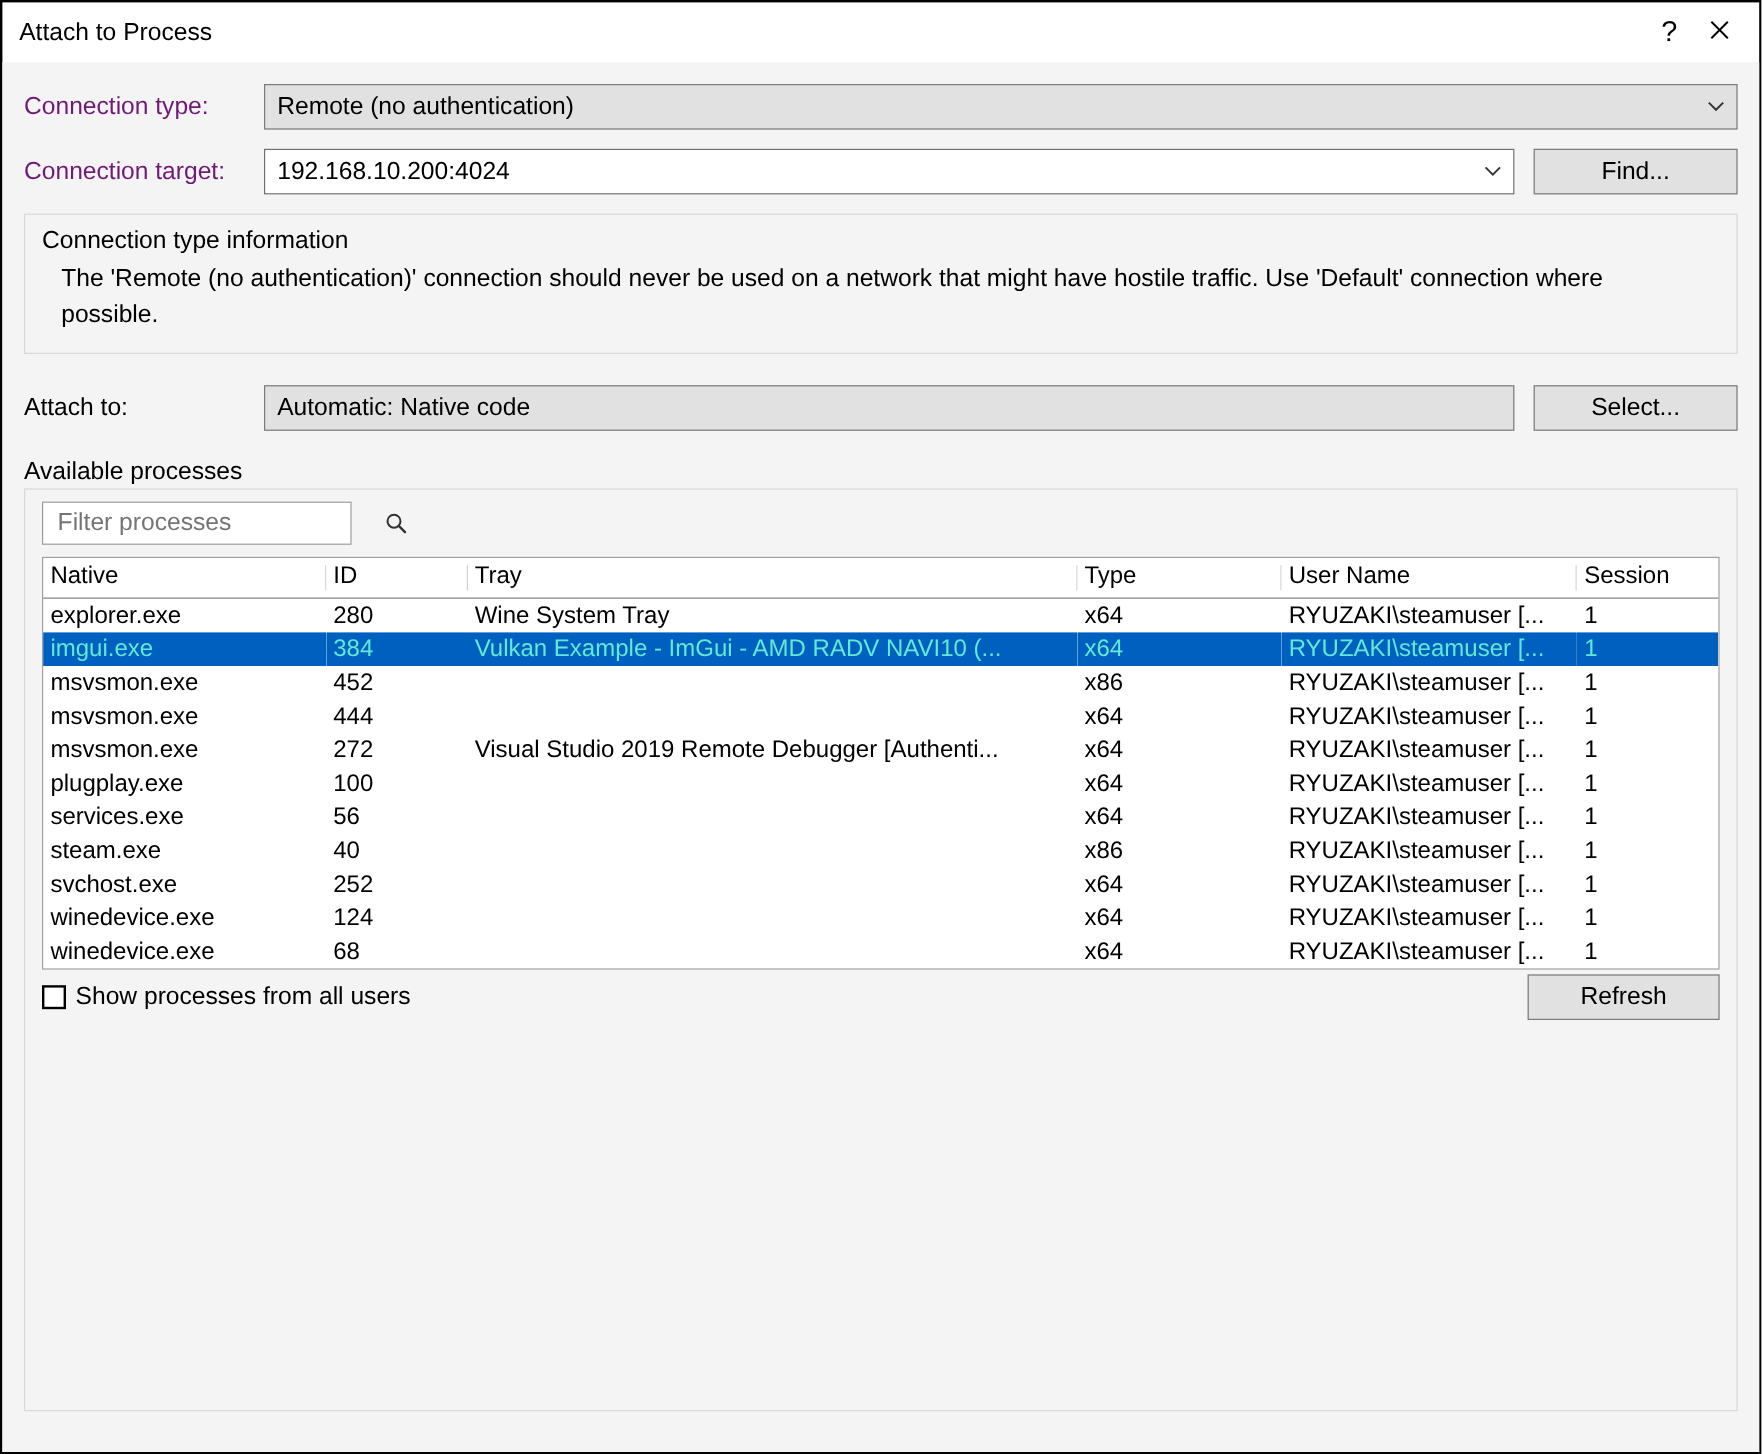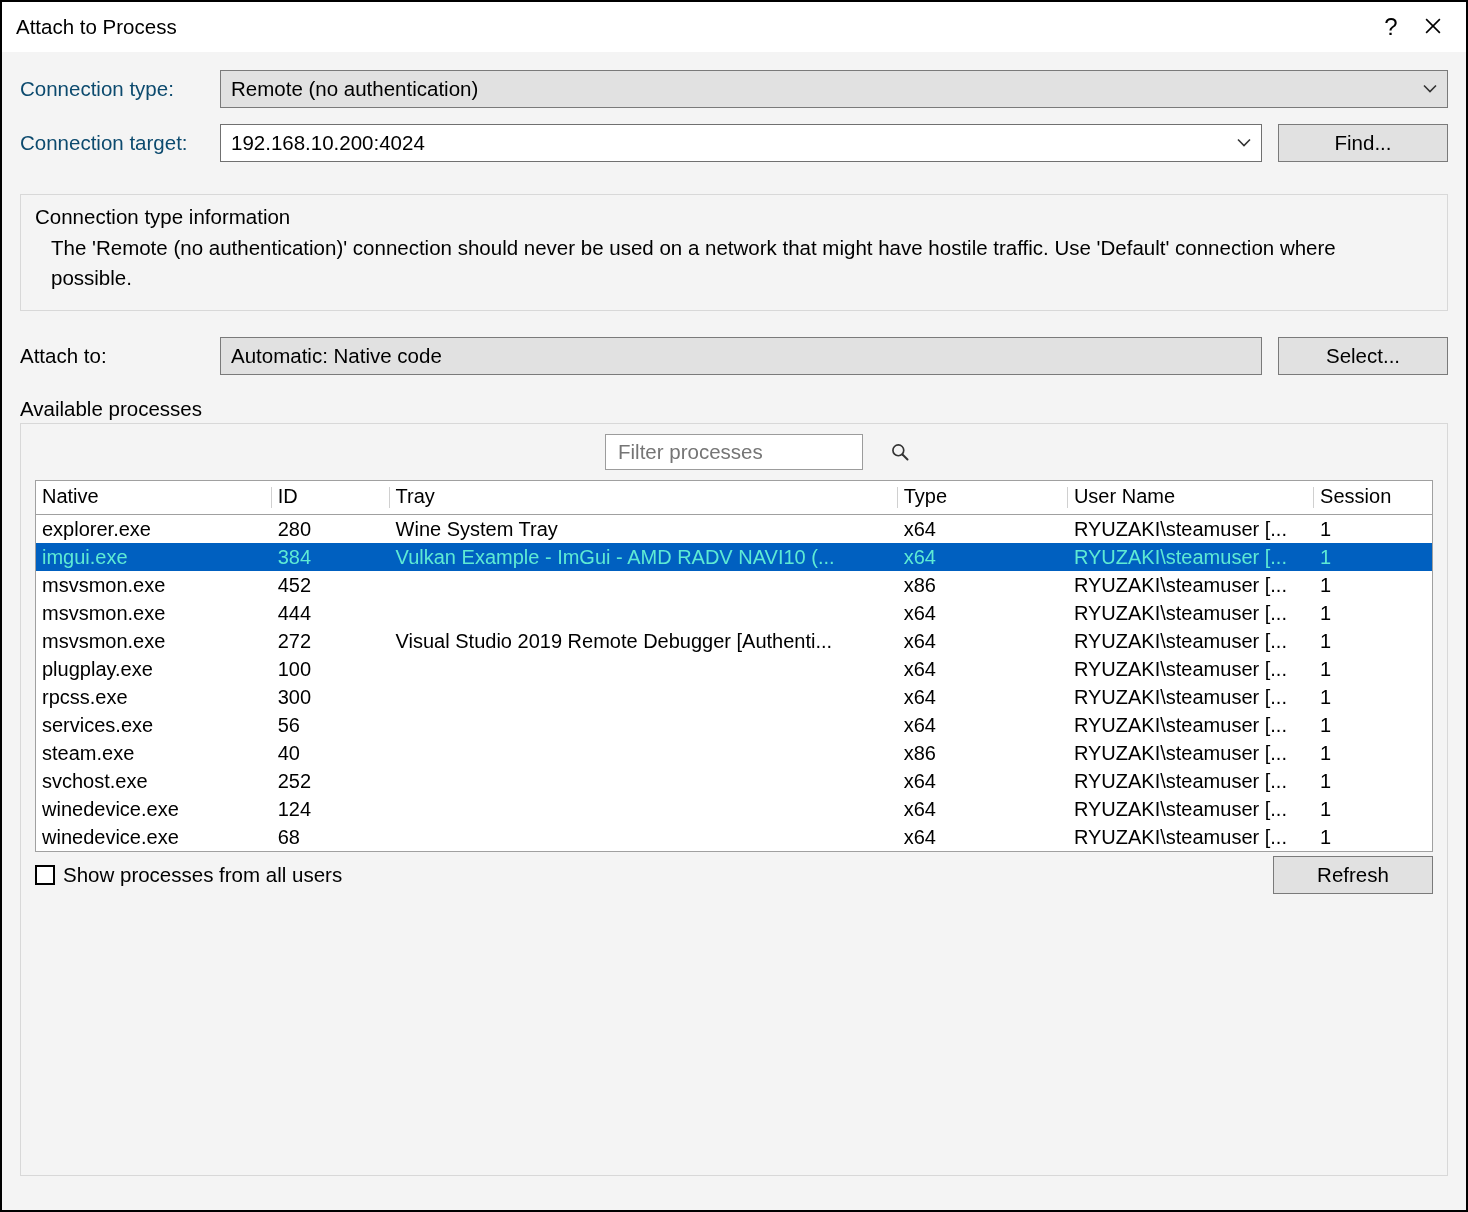--- a/index.html
+++ b/index.html
@@ -4,36 +4,36 @@
 <style>
   * { box-sizing: border-box; margin: 0; padding: 0; font-family: "Segoe UI", Arial, sans-serif; }
   body { background: #fff; width: 1468px; height: 1212px; overflow: hidden; }
   .window { width: 100%; height: 100%; border: 2px solid #000; display: flex; flex-direction: column; background: #fff; }
   .titlebar { height: 50px; display: flex; align-items: center; padding: 0 12px 0 14px; font-size: 20.5px; font-weight: 400; }
   .titlebar .spacer { flex: 1; }
   .titlebar .help-icon { width: 42px; text-align: center; font-size: 24px; color: #000; cursor: pointer; }
   .titlebar .close-icon { width: 42px; text-align: center; font-size: 20px; color: #000; cursor: pointer; }
   .client { flex: 1; background: #f4f4f4; padding: 18px 18px 14px 18px; display: flex; flex-direction: column; gap: 0; }
   .row { display: flex; align-items: center; margin-bottom: 16px; }
-  .row .lbl { width: 200px; font-size: 20.5px; color: #0c4a6e; }
+  .row .lbl { width: 200px; font-size: 20.5px; color: #701a75; }
   .combo { flex: 1; height: 38px; border: 1px solid #7a7a7a; background: #e1e1e1; display: flex; align-items: center; padding: 0 10px 0 10px; font-size: 20.5px; position: relative; }
   .combo-light { background: #fff; border: 1px solid #707070; }
   .chev { position: absolute; right: 10px; top: 50%; transform: translateY(-50%); }
   .chev svg { width: 14px; height: 9px; display: block; }
   .btn { height: 38px; min-width: 170px; border: 1px solid #7a7a7a; background: #e1e1e1; font-size: 20.5px; display: flex; align-items: center; justify-content: center; cursor: pointer; }
   .primary-btn { border: 2px solid #0078d4; height: 38px; }
-  .outline { border: 1px solid #d8d8d8; background: transparent; margin-bottom: 16px; padding: 10px 32px 18px 16px; margin-top: 16px; }
+  .outline { border: 1px solid #d8d8d8; background: transparent; margin-bottom: 16px; padding: 10px 32px 18px 16px; }
   .outline-title { font-size: 20.5px; margin-bottom: 4px; margin-left: -2px; }
   .outline-text { font-size: 20.5px; line-height: 1.45; padding-left: 14px; }
   .attach-to { display: flex; align-items: center; margin: 10px 0 22px 0; }
   .attach-to .lbl { width: 200px; font-size: 20.5px; }
   .readonly { flex: 1; height: 38px; border: 1px solid #7a7a7a; background: #e1e1e1; display: flex; align-items: center; padding: 0 10px; font-size: 20.5px; margin-right: 16px; }
   .group-label { font-size: 20.5px; margin-bottom: 2px; }
   .group-box { border: 1px solid #d8d8d8; flex: 1; display: flex; flex-direction: column; padding: 10px 14px 14px 14px; margin-bottom: 20px; }
-  .filter-row { display: flex; justify-content: center; margin-bottom: 10px; }
+  .filter-row { display: flex; justify-content: flex-start; margin-bottom: 10px; }
   .filter { width: 258px; height: 36px; border: 1px solid #9c9c9c; background: #fff; display: flex; align-items: center; padding: 0 8px 0 12px; }
   .filter input { flex: 1; border: none; outline: none; font-size: 20.5px; color: #555; background: transparent; }
   .filter .mag { margin-left: 6px; display: flex; align-items: center; }
   .filter .mag svg { width: 20px; height: 20px; }
   .table-wrap { border: 1px solid #a0a0a0; background: #fff; }
   .table { width: 100%; border-collapse: collapse; table-layout: fixed; }
   .table th { text-align: left; font-weight: 400; font-size: 20px; padding: 4px 6px 6px 6px; border-bottom: 1px solid #a0a0a0; white-space: nowrap; overflow: hidden; text-overflow: ellipsis; position: relative; }
   .table th::after { content:""; position:absolute; right:0; top:6px; bottom:6px; width:1px; background:#d0d0d0; }
   .table th:last-child::after { display:none; }
   .table td { font-size: 20px; padding: 2.5px 6px; white-space: nowrap; overflow: hidden; text-overflow: ellipsis; }
@@ -177,28 +177,20 @@
               </tr>
               <tr>
                 <td>plugplay.exe</td>
                 <td>100</td>
                 <td></td>
                 <td>x64</td>
                 <td>RYUZAKI\steamuser [...</td>
                 <td>1</td>
               </tr>
               <tr>
-                <td>rpcss.exe</td>
-                <td>300</td>
-                <td></td>
-                <td>x64</td>
-                <td>RYUZAKI\steamuser [...</td>
-                <td>1</td>
-              </tr>
-              <tr>
                 <td>services.exe</td>
                 <td>56</td>
                 <td></td>
                 <td>x64</td>
                 <td>RYUZAKI\steamuser [...</td>
                 <td>1</td>
               </tr>
               <tr>
                 <td>steam.exe</td>
                 <td>40</td>

